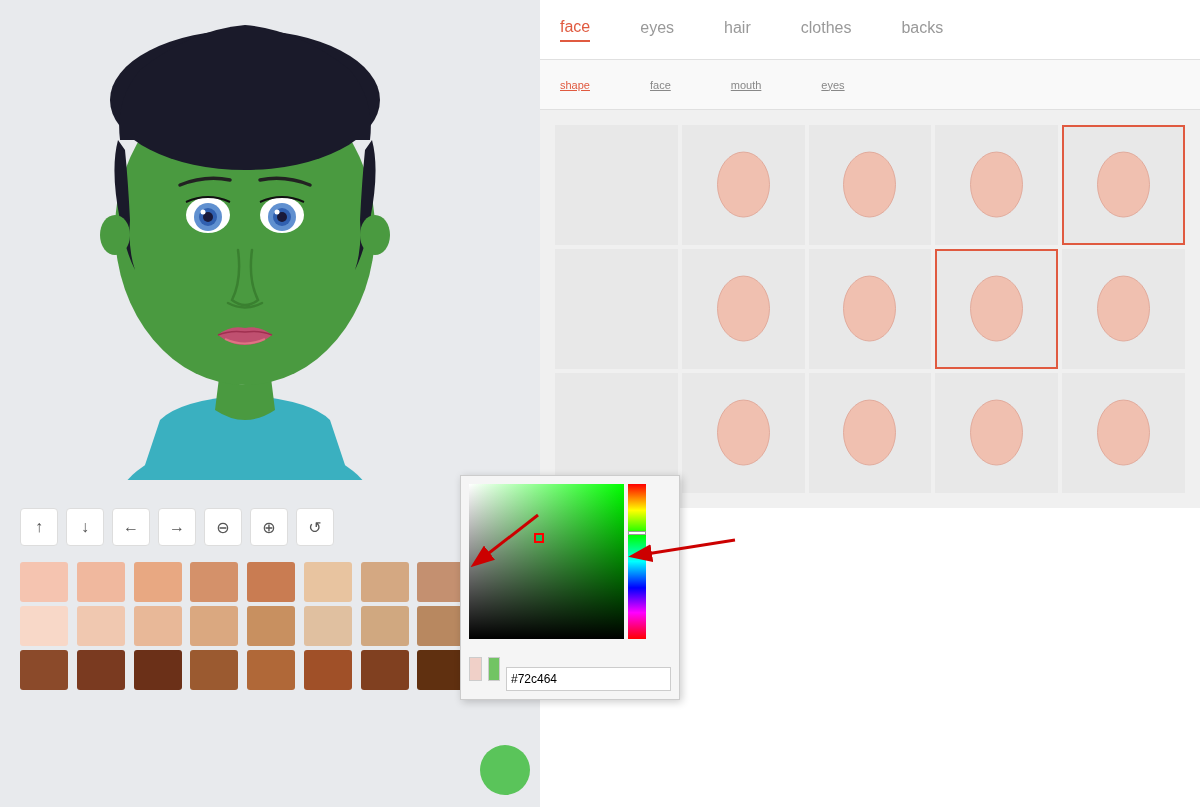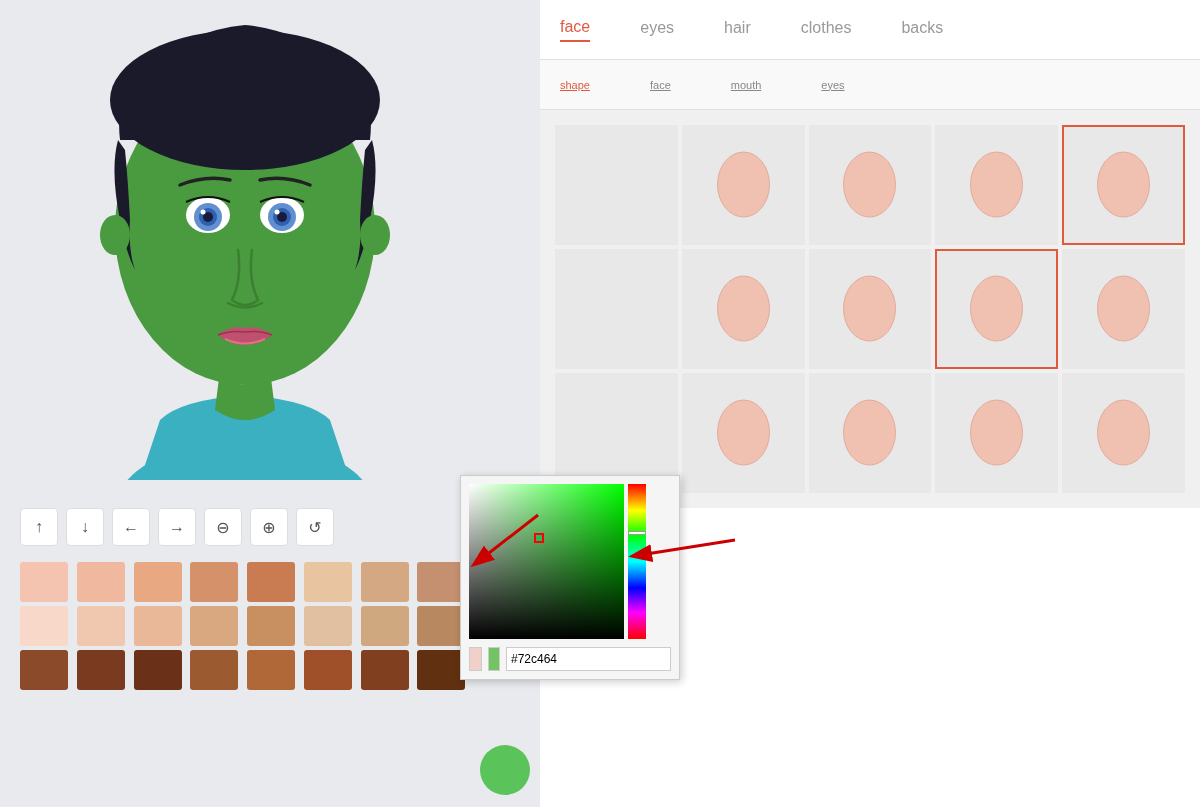--- a/index.html
+++ b/index.html
@@ -170,20 +170,21 @@
       border: 1px solid #ccc;
     }
 
     .picker-hex-input {
       flex: 1;
       height: 24px;
       border: 1px solid #ccc;
       padding: 0 4px;
       font-size: 12px;
       background: white;
+      margin-top: 20px;
     }
 
     
     .green-circle {
       width: 50px;
       height: 50px;
       border-radius: 50%;
       background: #5ac45a;
       position: absolute;
       left: 480px;

